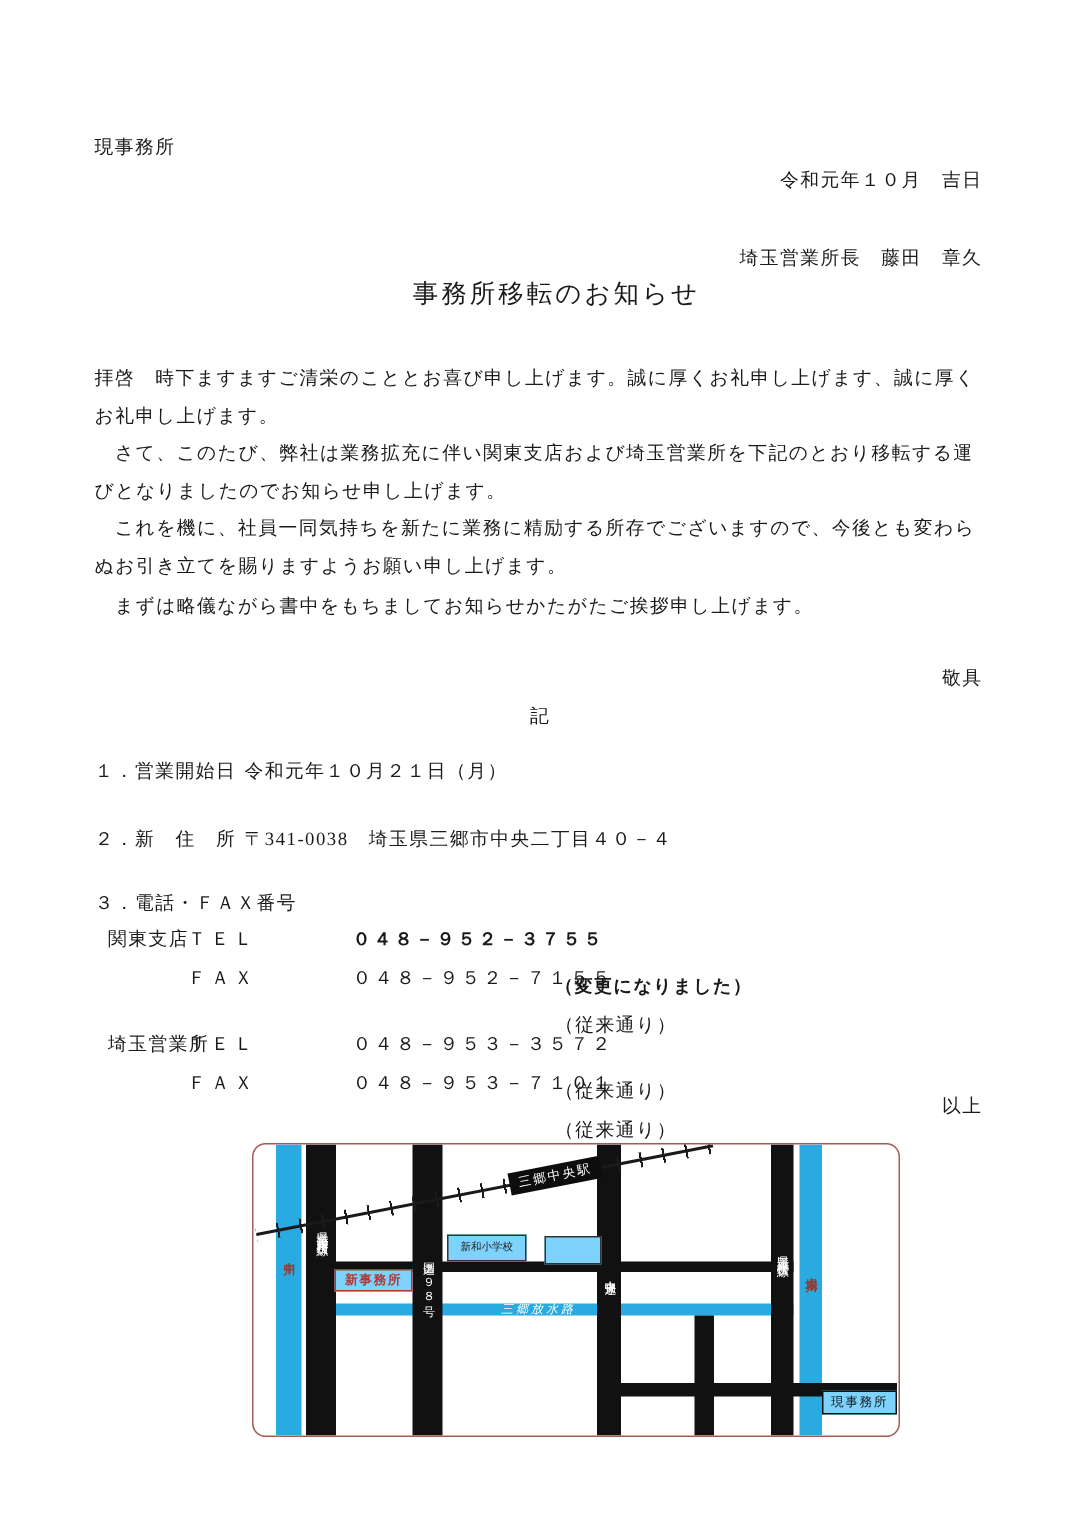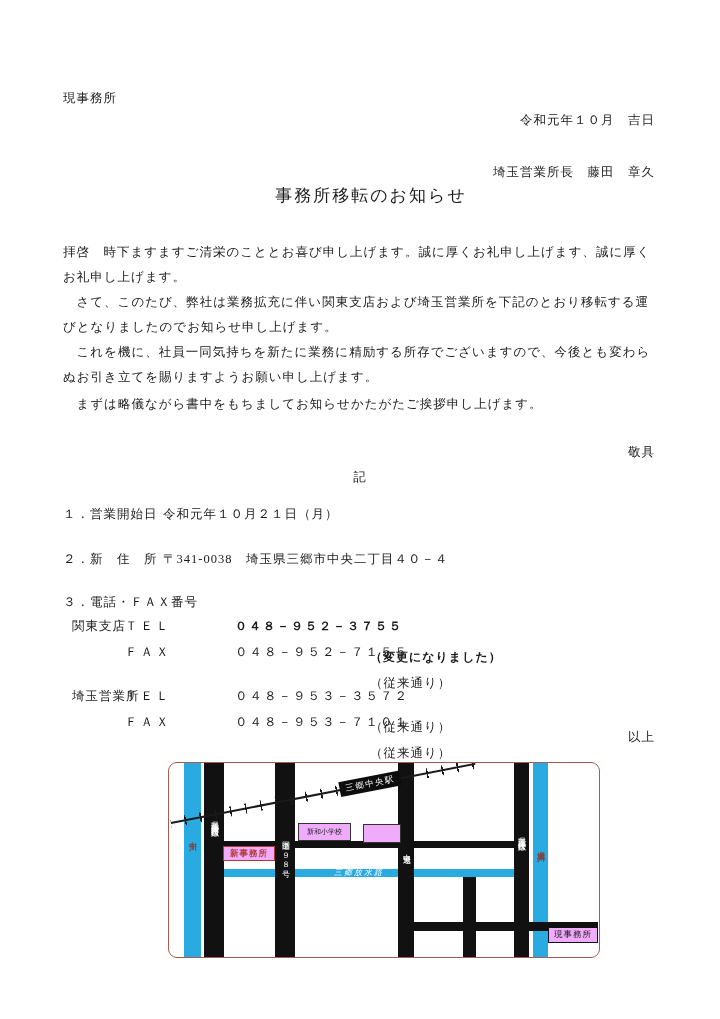--- a/index.html
+++ b/index.html
@@ -65,21 +65,21 @@
   }
   #rail::before { content:""; position:absolute; left:0; right:0; top:4.2px; height:1.4px; background:#1a1a1a; }
   #rail::after  { content:""; position:absolute; inset:0;
     background:repeating-linear-gradient(90deg, transparent 0 14px, #1a1a1a 14px 15.4px); }
   #station-box {
     position:absolute; left:172px; top:-3px; width:62px; height:15px;
     background:#0d0d0d; color:#fff; font-size:8.5px; letter-spacing:1.5px;
     text-align:center; line-height:15px; z-index:6; white-space:pre;
   }
   .map-box {
-    position:absolute; background:#f0abfc; text-align:center; z-index:6;
+    position:absolute; background:#7dd3fc; text-align:center; z-index:6;
     white-space:pre; overflow:hidden;
   }
   #school-box  { left:129px; top:60px; width:53px; height:18px; border:1px solid #333; font-size:7px; line-height:16px; color:#222; }
   #conbini-box { left:194px; top:61px; width:38px; height:19px; border:1px solid #333; font-size:6.5px; line-height:8.5px; padding-top:1px; color:#222; }
   #new-office-box {
     left:54px; top:83px; width:52px; height:15px; border:1.3px solid #b23a32;
     color:#b23a32; font-size:8.5px; line-height:12px; font-weight:bold; letter-spacing:1px;
   }
   #cur-office-box {
     left:379px; top:164px; width:50px; height:16px; border:1.3px solid #111;

